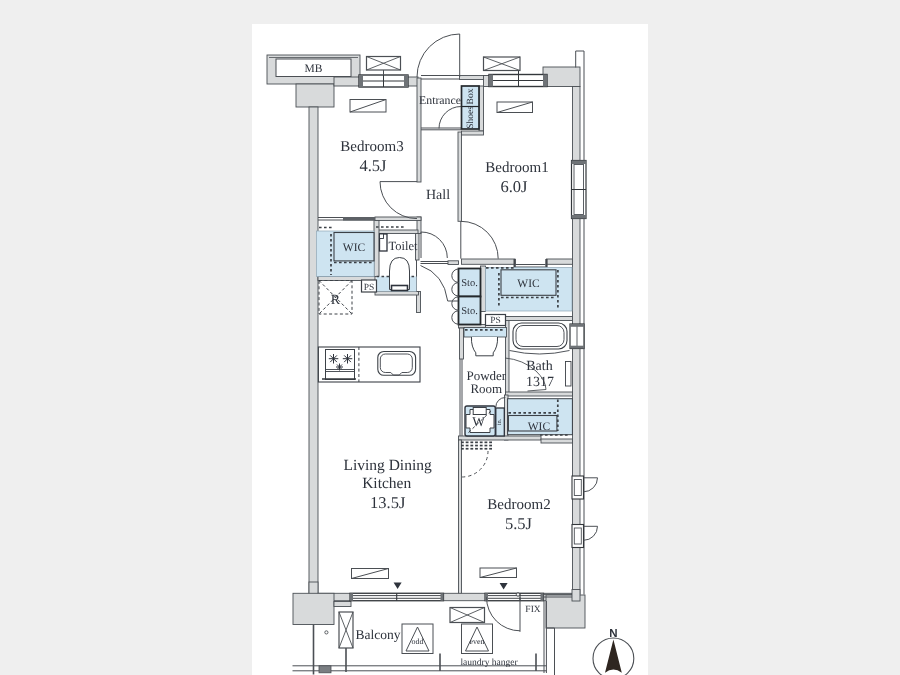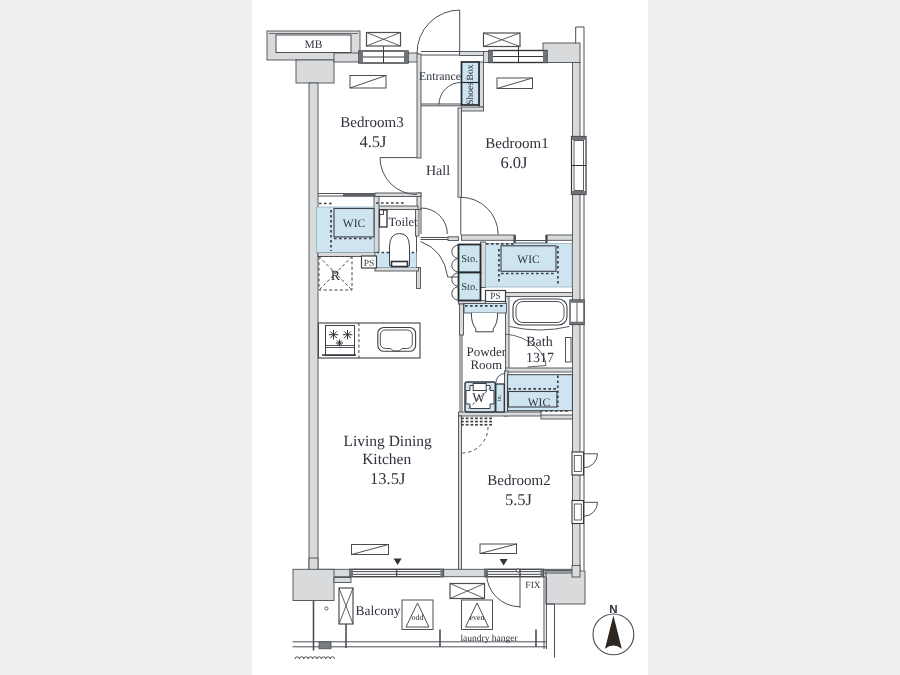--- a/index.html
+++ b/index.html
@@ -1,17 +1,17 @@
 <!DOCTYPE html>
 <html><head>
 <meta charset="utf-8">
 <style>
   html,body{margin:0;padding:0;}
   body{width:900px;height:675px;overflow:hidden;background:#efefef;}
-  #stage{position:relative;width:900px;height:543px;}
+  #stage{position:relative;width:900px;height:543px;margin-top:24px;}
   svg{display:block;}
   text{font-family:"Liberation Serif", serif; fill:#2e333c; text-rendering:geometricPrecision; -webkit-font-smoothing:antialiased;}
   .sans{font-family:"Liberation Sans", sans-serif; font-weight:bold;}
 </style>
 </head>
 <body>
 
 <div id="stage">
 <svg width="900" height="675" viewBox="0 0 900 675">
 

